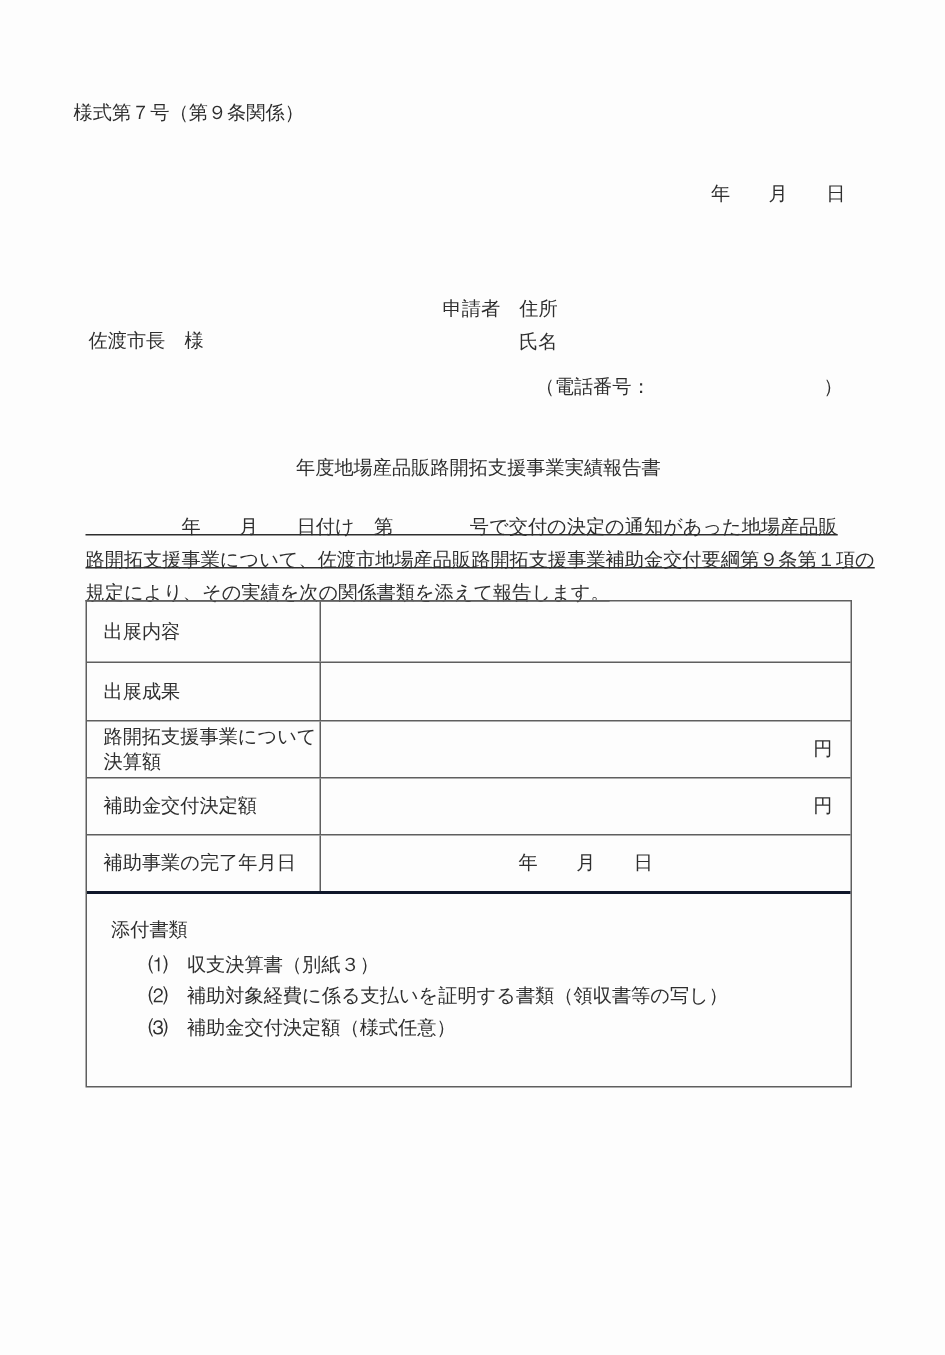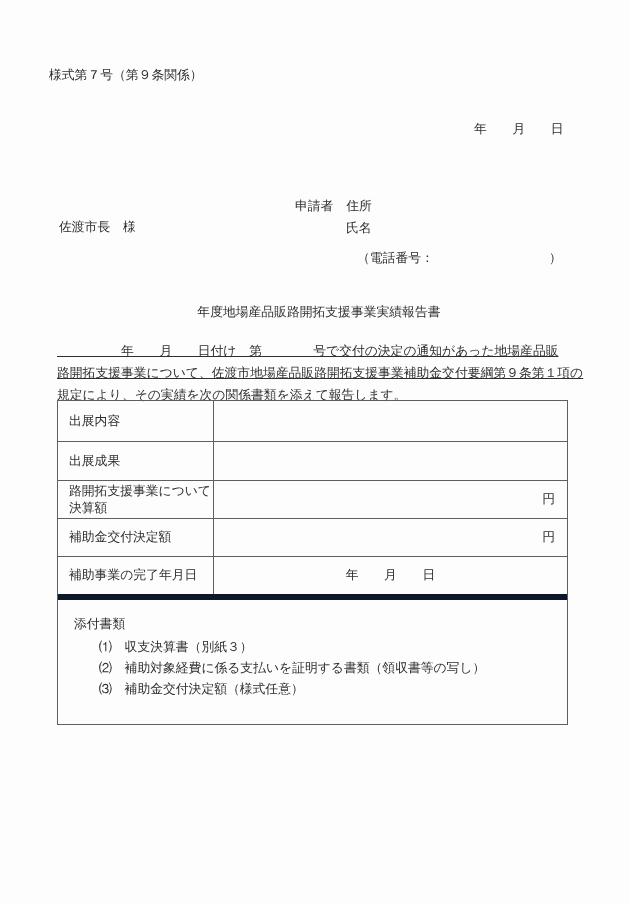--- a/index.html
+++ b/index.html
@@ -39,21 +39,21 @@
     white-space: pre-line; line-height: 1.32;
   }
   .t-value { flex: 1; display: flex; align-items: center; }
   .r1 { height: 40px; }
   .r2 { height: 39px; }
   .r3 { height: 38px; }
   .r4 { height: 38px; }
   .r5 { height: 38px; }
   .val-right  { justify-content: flex-end; padding-right: 12px; }
   .val-center { justify-content: center; white-space: pre; }
-  .attachments-row { height: 130px; border-top: 6px solid #0f172a; padding: 15px 10px 0 16px; }
+  .attachments-row { height: 130px; border-top: 2px solid #0f172a; padding: 15px 10px 0 16px; }
   .attachment-items { margin-left: 25px; margin-top: 3px; }
   .attachment-item { line-height: 21.4px; white-space: pre; }
 </style>
 </head>
 <body>
 
 <div class="abs form-number">様式第７号（第９条関係）</div>
 
 <div class="abs date-line">年　　月　　日</div>
 

